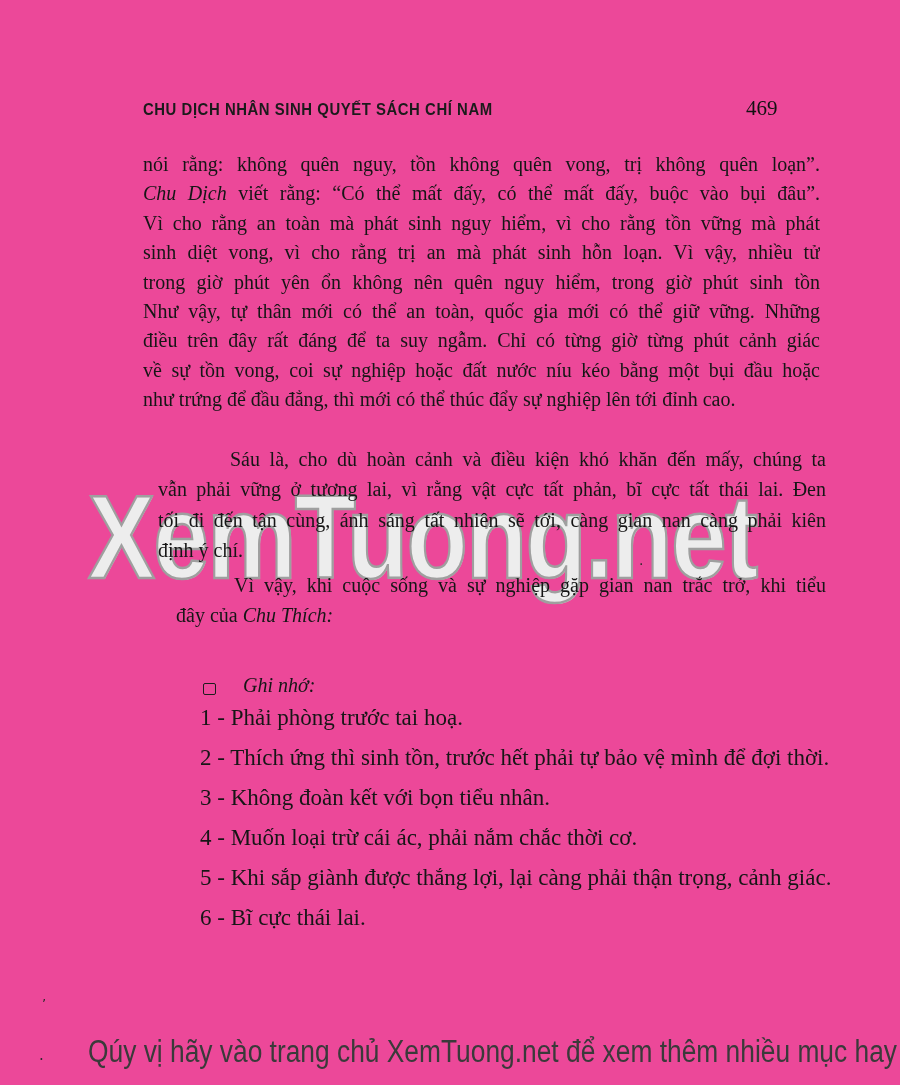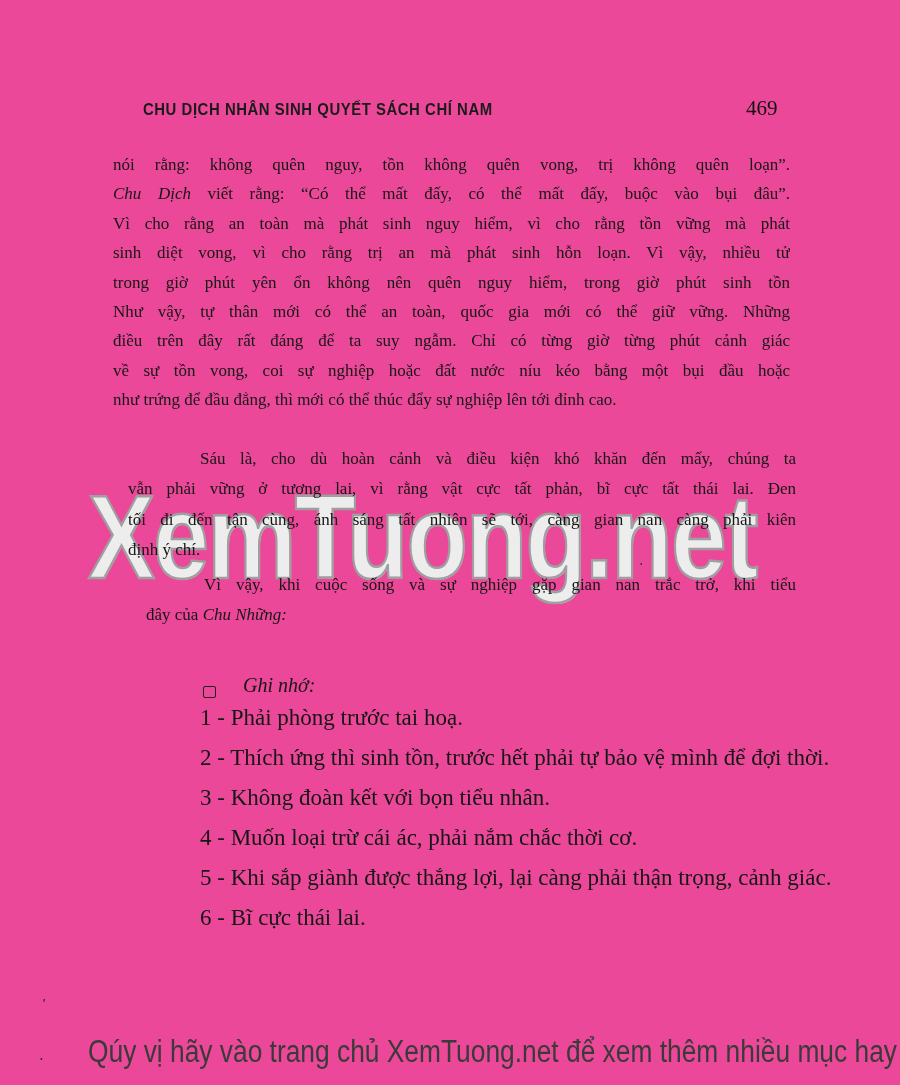--- a/index.html
+++ b/index.html
@@ -21,35 +21,35 @@
   .watermark {
     position:absolute; left:88px; top:462px; z-index:1;
     font-family:"Liberation Sans", sans-serif; font-weight:700; font-size:118px;
     line-height:150px; white-space:nowrap;
     transform:scaleX(.85); transform-origin:left top;
     color:#ededed; -webkit-text-stroke:2.5px #9f9f9f;
     text-shadow:1px 1px 0 #c8c8c8;
     letter-spacing:-2px; pointer-events:none;
   }
   
-  .para { position:absolute; z-index:2; font-size:17px; }
+  .para { position:absolute; z-index:2; font-size:20px;margin-left:30px; }
   .p1 { left:113px; top:150px; width:677px; }
   .p2 { left:128px; top:444px; width:668px; }
   .p3 { left:146px; top:570px; width:650px; }
   .p1 .line { height:29.4px; line-height:29.4px; }
   .p2 .line, .p3 .line { height:30.4px; line-height:30.4px; }
   .line {
     text-align:justify; text-align-last:justify; overflow:hidden; white-space:nowrap;
   }
   .line.last { text-align:right; text-align-last:left; }
   .p2 .line.indent { padding-left:72px; }
   .p3 .line.indent { padding-left:58px; }
   .it { font-style:italic; }
   
-  .note-head { position:absolute; left:203px; top:672px; z-index:2; display:flex; align-items:flex-end; }
+  .note-head { position:absolute; left:203px; top:672px; z-index:2; display:flex; align-items:center; }
   .sq-bullet {
     width:11px; height:10px; border:1.5px solid #1d1d1d; border-radius:2px;
     margin-top:7px; margin-right:27px; flex:none;
   }
   .note-label { font-size:20px; font-style:italic; line-height:26px; }
   
   .list { position:absolute; left:200px; top:705px; width:640px; z-index:2; font-size:23px; }
   .list-item { line-height:25px; margin-bottom:15px; white-space:nowrap; }
   
   .mark { position:absolute; color:#2c2c2c; z-index:2; font-family:"DejaVu Sans", sans-serif; }
@@ -86,21 +86,21 @@
       <div class="line last"><span>như trứng để đầu đẳng, thì mới có thể thúc đẩy sự nghiệp lên tới đỉnh cao.</span></div>
     </div>
   <div class="para p2">
       <div class="line indent"><span>Sáu là, cho dù hoàn cảnh và điều kiện khó khăn đến mấy, chúng ta</span></div>
       <div class="line"><span>vẫn phải vững ở tương lai, vì rằng vật cực tất phản, bĩ cực tất thái lai. Đen</span></div>
       <div class="line"><span>tối đi đến tận cùng, ánh sáng tất nhiên sẽ tới, càng gian nan càng phải kiên</span></div>
       <div class="line last"><span>định ý chí.</span></div>
     </div>
   <div class="para p3">
       <div class="line indent"><span>Vì vậy, khi cuộc sống và sự nghiệp gặp gian nan trắc trở, khi tiểu</span></div>
-      <div class="line last"><span>đây của </span><span class="it">Chu Những:</span></div>
+      <div class="line last"><span>đây của </span><span class="it">Chu Thích:</span></div>
     </div>
 
   <div class="note-head">
     <span class="sq-bullet"></span>
     <span class="note-label">Ghi nhớ:</span>
   </div>
 
   <div class="list">
       <div class="list-item">1 - Phải phòng trước tai hoạ.</div>
       <div class="list-item">2 - Thích ứng thì sinh tồn, trước hết phải tự bảo vệ mình để đợi thời.</div>

